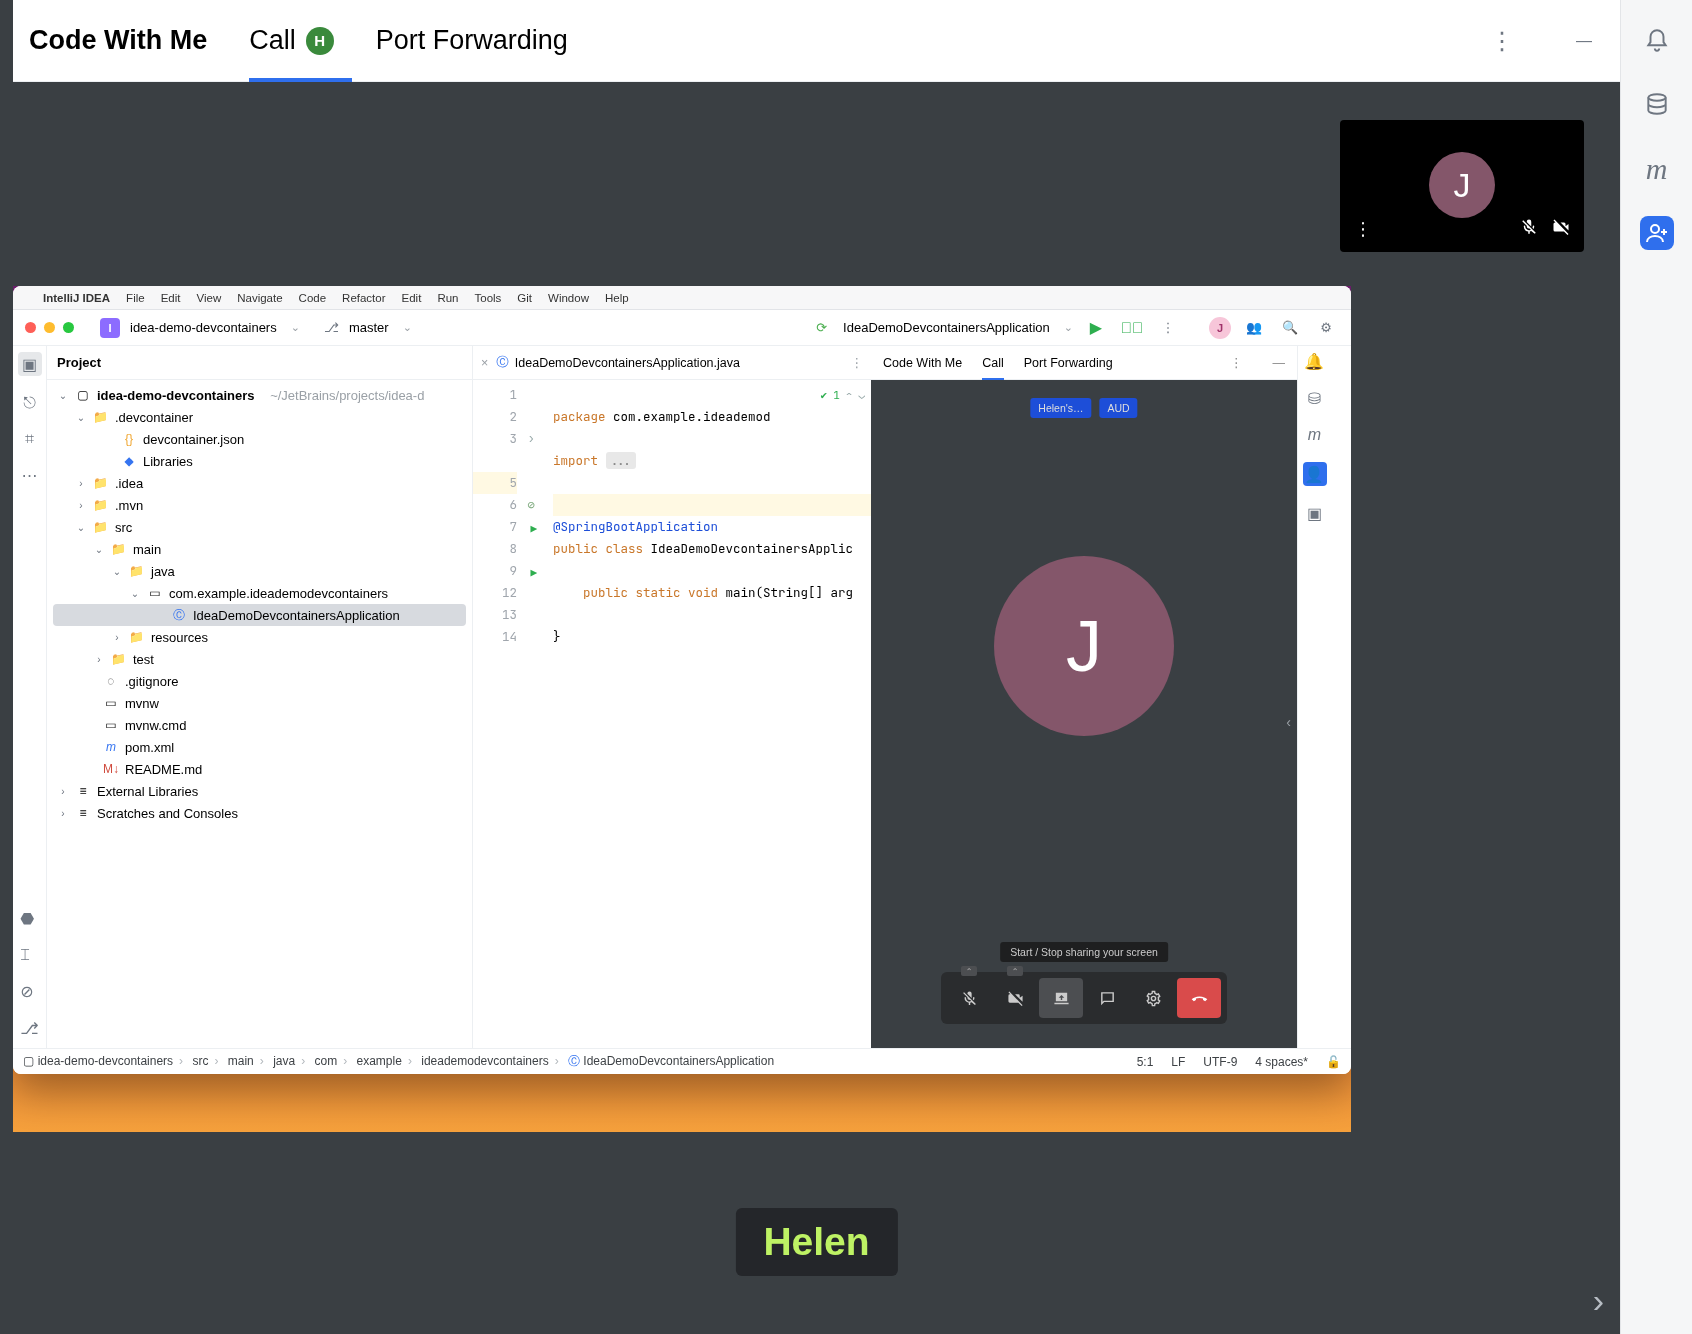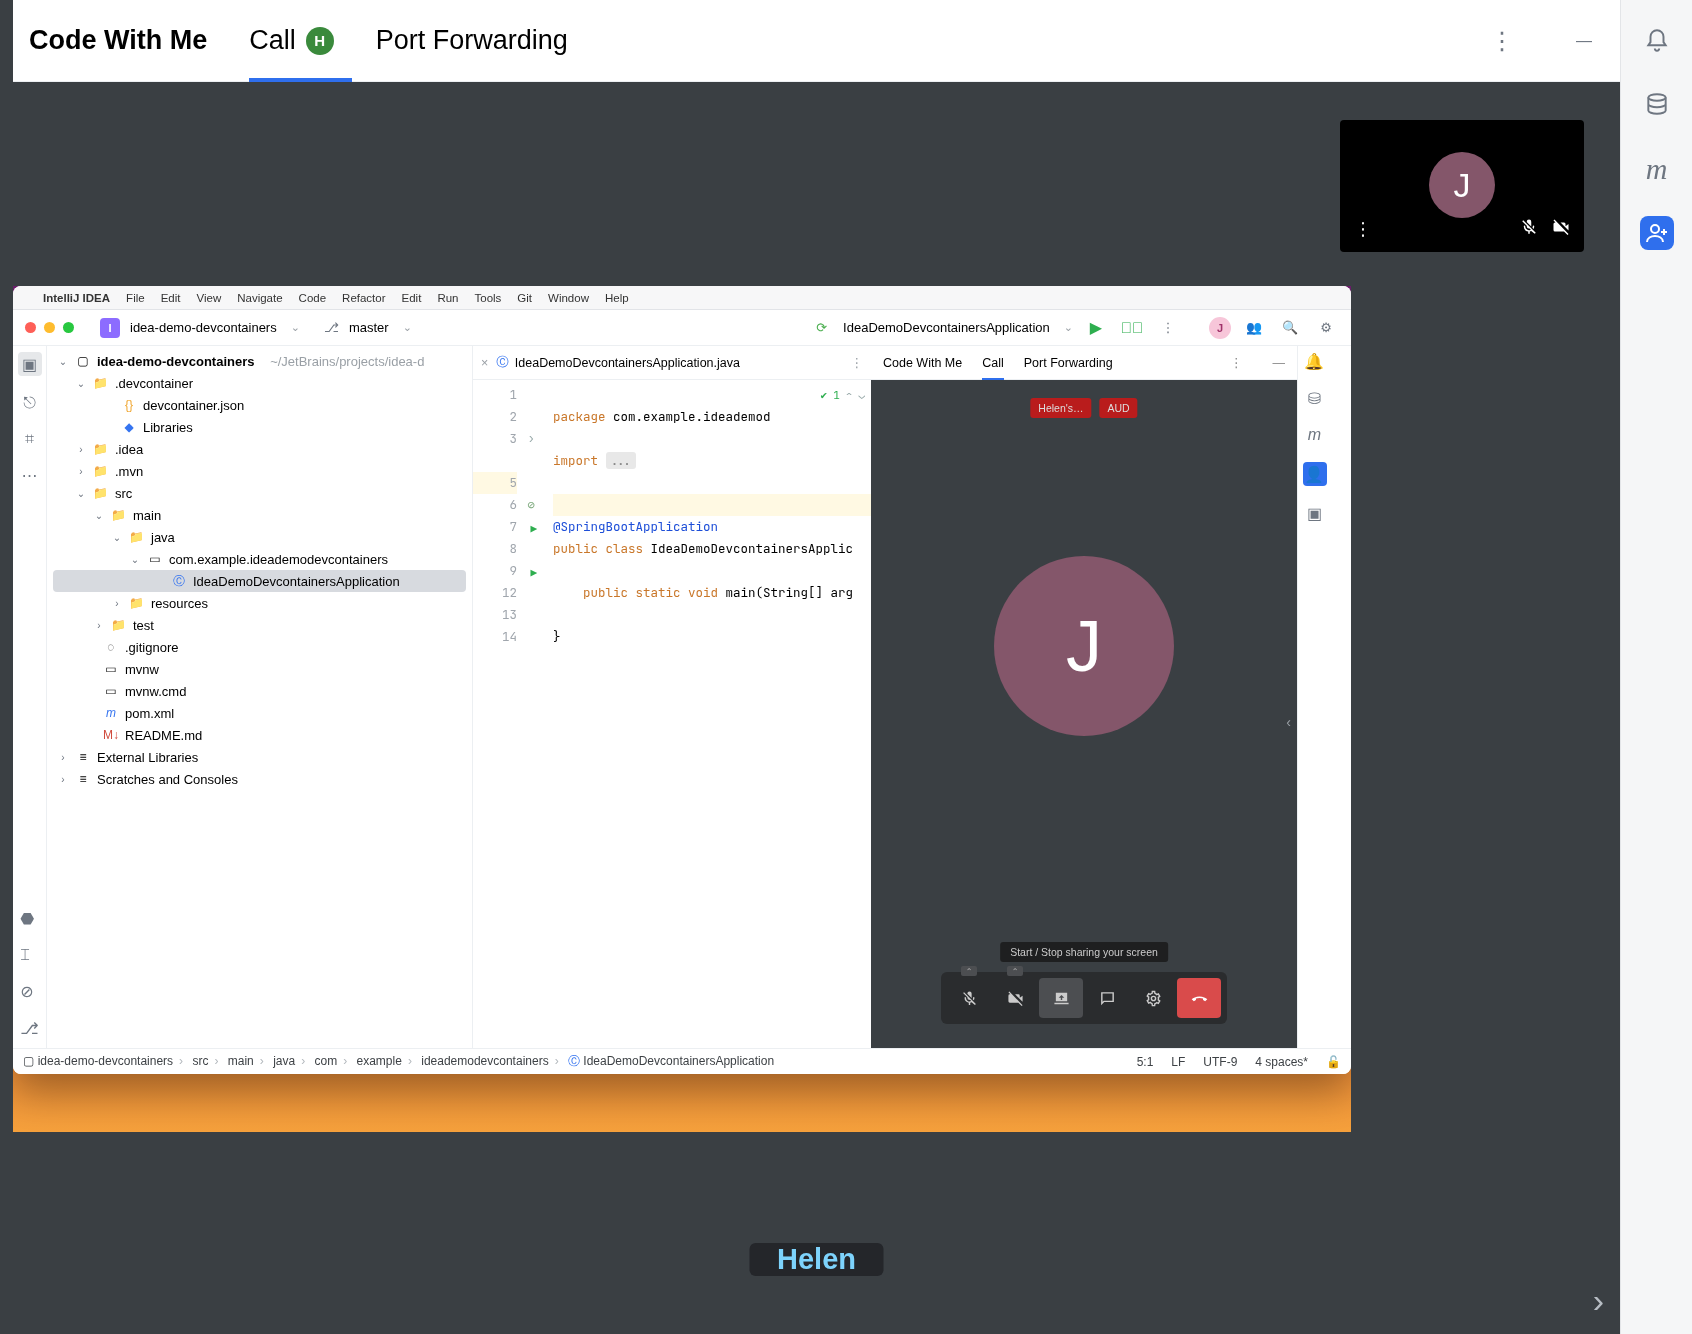--- a/index.html
+++ b/index.html
@@ -81,39 +81,39 @@
   .ann{color:#1d4ed8;}
   .cls{color:#000;}
 
   .innerCall{ width:426px; background:#3a3f43; display:flex; flex-direction:column; position:relative; }
   .icTabs{height:34px;background:#fff;display:flex;align-items:center;gap:20px;padding:0 12px;font-size:12.5px;border-bottom:1px solid #eceff2;}
   .icTabs .t{height:34px;display:flex;align-items:center;position:relative;}
   .icTabs .t.a::after{content:"";position:absolute;left:0;right:0;bottom:0;height:2px;background:#2f6fed;}
   .icTabs .sp{margin-left:auto;color:#888;}
   .icStage{flex:1;position:relative;}
   .icBadge{position:absolute;top:18px;left:50%;transform:translateX(-50%);display:flex;gap:8px;}
-  .icBadge span{background:#b91c1c;color:#ddd;font-size:10.5px;padding:4px 8px;border-radius:3px;}
+  .icBadge span{background:#1d4ed8;color:#ddd;font-size:10.5px;padding:4px 8px;border-radius:3px;}
   .icCircle{position:absolute;top:176px;left:50%;transform:translateX(-50%);width:180px;height:180px;border-radius:50%;background:#84566a;display:flex;align-items:center;justify-content:center;color:#fff;font-size:72px;font-weight:300;}
   .tooltip{position:absolute;bottom:86px;left:50%;transform:translateX(-50%);background:#1e1f20;color:#ccc;font-size:10.5px;padding:4px 10px;border-radius:3px;white-space:nowrap;}
   .callBar{position:absolute;bottom:24px;left:50%;transform:translateX(-50%);display:flex;background:#2a2c2e;border-radius:6px;padding:6px;gap:2px;align-items:center;}
   .callBar .b{width:44px;height:40px;display:flex;align-items:center;justify-content:center;color:#ccc;border-radius:4px;position:relative;}
   .callBar .b.sel{background:#4c4e51;}
   .callBar .b.red{background:#d94b4b;color:#fff;}
   .callBar .chevUp{position:absolute;top:-12px;left:50%;transform:translateX(-50%);width:16px;height:10px;background:#4c4e51;color:#bbb;font-size:8px;display:flex;align-items:center;justify-content:center;border-radius:2px;}
   .callBar svg{width:17px;height:17px;}
 
   .rightRailInner{width:34px;background:#fff;border-left:1px solid #eceff2;display:flex;flex-direction:column;align-items:center;padding-top:6px;gap:18px;color:#6e7681;font-size:16px;}
   .rightRailInner .sel{background:#2f6fed;color:#fff;width:24px;height:24px;display:flex;align-items:center;justify-content:center;border-radius:4px;}
 
   .ideStatus{height:26px;display:flex;align-items:center;gap:8px;padding:0 10px;font-size:12px;background:#fff;border-top:1px solid #eceff2;color:#3e4246;}
   .ideStatus .crumb .s{color:#b4b9be;margin:0 6px;}
   .ideStatus .right{margin-left:auto;display:flex;gap:18px;align-items:center;}
 
   .deskDock{position:absolute;left:0;right:0;bottom:0;height:58px;}
-  .nameTag{position:absolute;left:50%;bottom:58px;transform:translateX(-50%);background:#24262a;color:#7dd3fc;font-size:29px;font-weight:600;padding:0 28px;border-radius:6px;}
+  .nameTag{position:absolute;left:50%;bottom:58px;transform:translateX(-50%);background:#24262a;color:#bef264;font-size:39px;font-weight:600;padding:12px 28px;border-radius:6px;}
   .expandArrow{position:absolute;right:16px;bottom:14px;color:#b7bdc4;font-size:34px;}
 </style>
 </head>
 <body>
 
 <div class="root">
   <div class="mainCol">
     <div class="topTabs">
       <div class="logo">Code With Me</div>
       <div class="tab active">
@@ -197,20 +197,21 @@
               <div>⋯</div>
               <div class="bottom">
                 <div>⬣</div>
                 <div>⌶</div>
                 <div>⊘</div>
                 <div>⎇</div>
               </div>
             </div>
 
             <div class="projectTree">
+              <div class="treeHead">Project</div>
               <div class="treeBody">
                 <div class="node" style="padding-left:10px;"><span class="ch">⌄</span><span class="i">▢</span><b>idea-demo-devcontainers</b>&nbsp;<span class="grey">~/JetBrains/projects/idea-d</span></div>
                 <div class="node" style="padding-left:28px;">
                     <span class="ch">⌄</span>
                     <span class="i">📁</span>
                     <span>.devcontainer</span>
                   </div>
                 <div class="node" style="padding-left:56px;">
                     <span class="ch"></span>
                     <span class="i yellowDot">{}</span>

